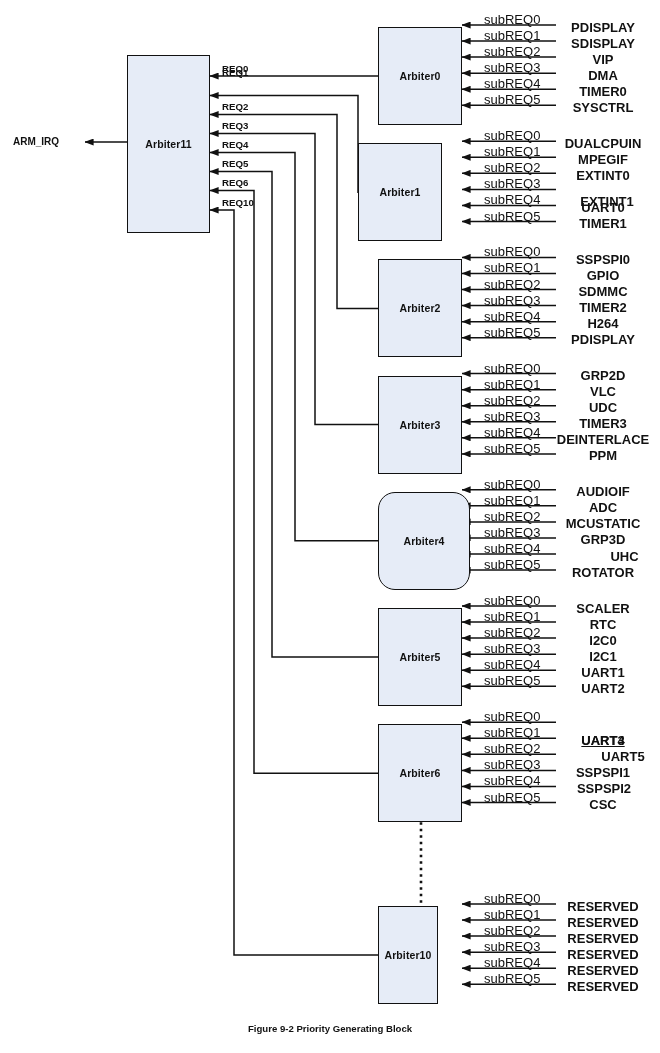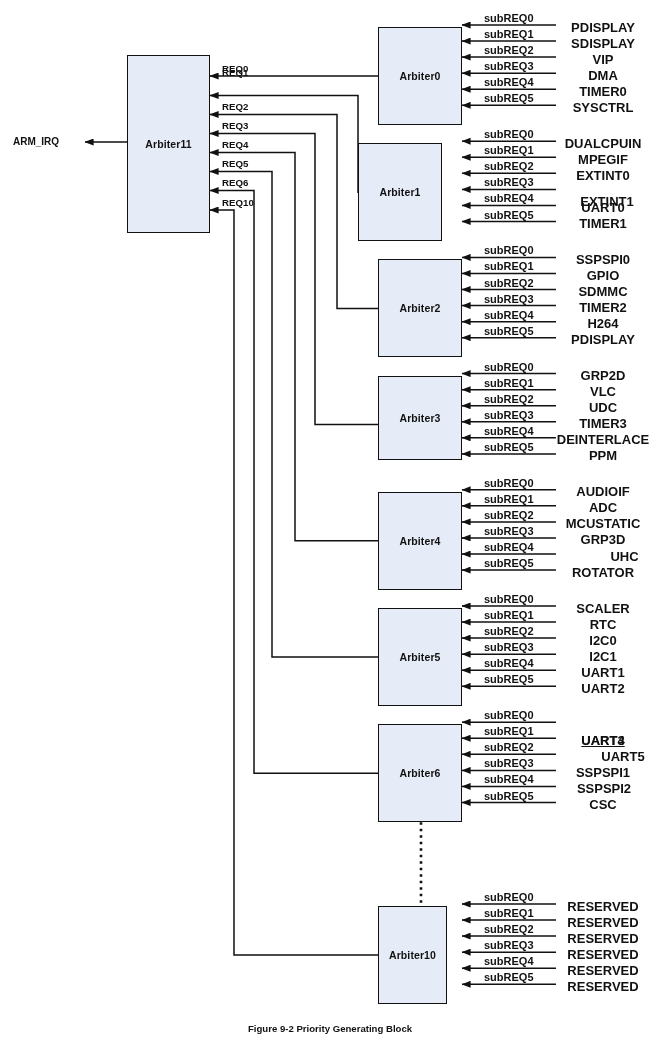--- a/index.html
+++ b/index.html
@@ -45,22 +45,22 @@
   }
   .req-label {
     position: absolute;
     font-size: 9.7px;
     font-weight: bold;
     color: #111111;
     white-space: nowrap;
   }
   .subreq-label {
     position: absolute;
-    font-size: 11px;
-    font-weight: bold;
+    font-size: 13px;
+    font-weight: normal;
     color: #111111;
     white-space: nowrap;
     text-align: left;
   }
   .dev-label {
     position: absolute;
     font-size: 13px;
     font-weight: bold;
     color: #111111;
     white-space: nowrap;
@@ -175,33 +175,33 @@
   <div id="arb-boxes">
       <div class="arb-box" style="left: 378px; top: 27px; width: 84px; height: 98px;">
         <span class="arb-label">Arbiter0</span>
       </div>
       <div class="arb-box" style="left: 358px; top: 143.2px; width: 84px; height: 98px;">
         <span class="arb-label">Arbiter1</span>
       </div>
       <div class="arb-box" style="left: 378px; top: 259.4px; width: 84px; height: 98px;">
         <span class="arb-label">Arbiter2</span>
       </div>
-      <div class="arb-box" style="left: 378px; top: 375.6px; width: 84px; height: 84px;">
+      <div class="arb-box" style="left: 378px; top: 375.6px; width: 84px; height: 98px;">
         <span class="arb-label">Arbiter3</span>
       </div>
-      <div class="arb-box" style="left: 378px; top: 491.8px; width: 84px; height: 98px;">
+      <div class="arb-box" style="left: 378px; top: 491.8px; width: 92px; height: 98px; border-radius: 17px;">
         <span class="arb-label">Arbiter4</span>
       </div>
       <div class="arb-box" style="left: 378px; top: 608px; width: 84px; height: 98px;">
         <span class="arb-label">Arbiter5</span>
       </div>
       <div class="arb-box" style="left: 378px; top: 724.2px; width: 84px; height: 98px;">
         <span class="arb-label">Arbiter6</span>
       </div>
-      <div class="arb-box" style="left: 378px; top: 906px; width: 69px; height: 98px; text-align: right;">
+      <div class="arb-box" style="left: 378px; top: 906px; width: 60px; height: 98px; text-align: right;">
         <span class="arb-label">Arbiter10</span>
       </div>
     </div>
   <div id="subreq-labels">
       <span class="subreq-label" style="left: 484px; top: 12px;">subREQ0</span>
       <span class="subreq-label" style="left: 484px; top: 28.06px;">subREQ1</span>
       <span class="subreq-label" style="left: 484px; top: 44.12px;">subREQ2</span>
       <span class="subreq-label" style="left: 484px; top: 60.18px;">subREQ3</span>
       <span class="subreq-label" style="left: 484px; top: 76.24px;">subREQ4</span>
       <span class="subreq-label" style="left: 484px; top: 92.3px;">subREQ5</span>

